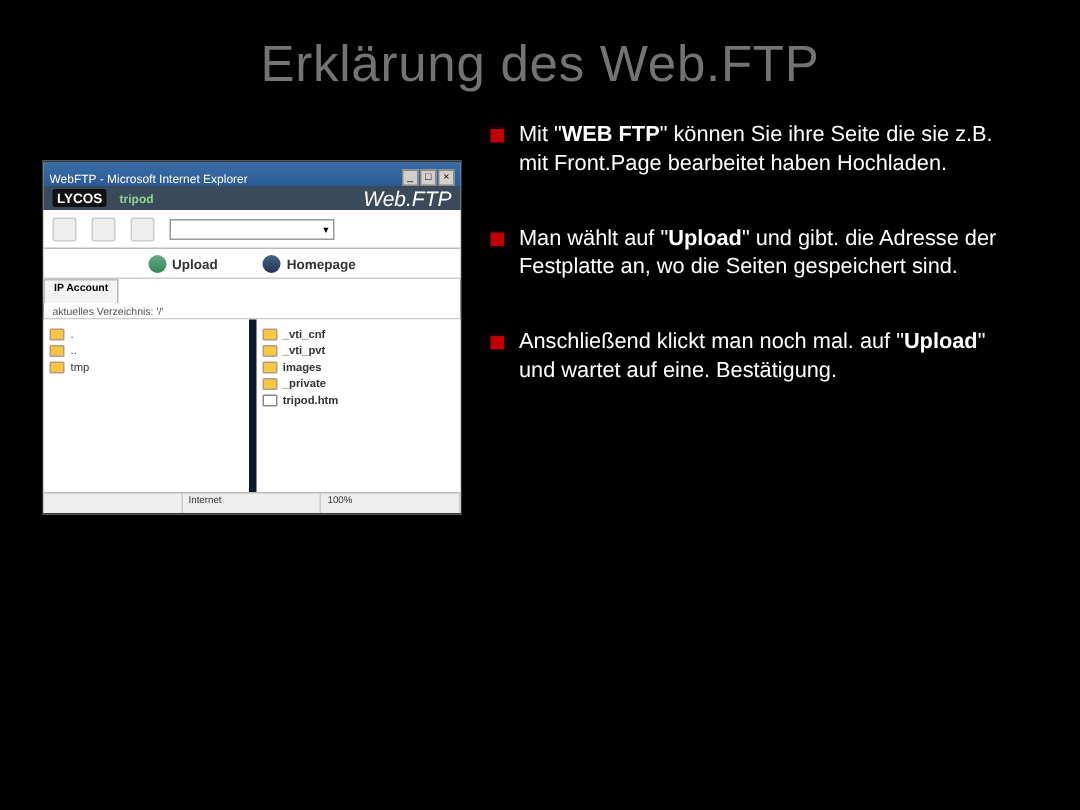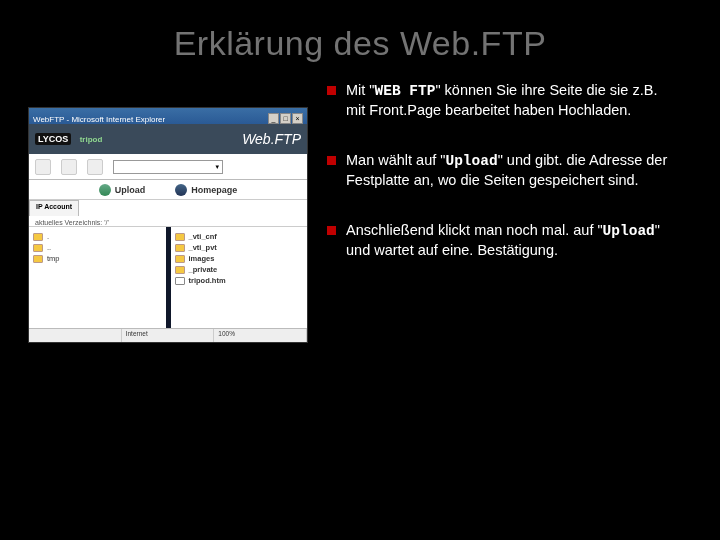--- a/index.html
+++ b/index.html
@@ -8,29 +8,29 @@
   .title { text-align: center; font-size: 34px; font-weight: 400; color: #737373; padding-top: 24px; letter-spacing: 0.5px; }
   .content { display: flex; padding: 18px 40px 0 28px; gap: 18px; }
   .left { width: 280px; flex-shrink: 0; padding-top: 26px; }
   .right { flex: 1; padding-top: 0; }
   .bullets { list-style: none; }
   .bullets > li { position: relative; padding-left: 20px; margin-bottom: 32px; font-size: 14.5px; line-height: 1.28; }
   .bullets > li::before {
     content: ""; position: absolute; left: 0; top: 4px; width: 9px; height: 9px;
     background: #c00000; border: 1px solid #000;
   }
-  .bold { font-weight: 700; font-family: Liberation Mono, monospace; }
+  .bold { font-weight: 700; }
 
   
   .browser { width: 280px; height: 236px; background: #fff; border: 1px solid #333; display: flex; flex-direction: column; font-size: 8px; color: #000; }
   .titlebar { height: 16px; background: linear-gradient(#3a6ea5,#2a5a95); display: flex; align-items: flex-end; padding: 0 4px; color: #fff; justify-content: space-between; }
   .titlebar .t { font-size: 8px; white-space: nowrap; overflow: hidden; }
   .winbtns { display: flex; gap: 1px; }
   .winbtn { width: 11px; height: 11px; background: #d4d0c8; border: 1px solid #888; font-size: 7px; line-height: 9px; text-align: center; color: #000; }
-  .brandbar { height: 30px; background: #3a4a5a; display: flex; align-items: center; justify-content: space-between; padding: 0 6px; }
+  .brandbar { height: 16px; background: #3a4a5a; display: flex; align-items: center; justify-content: space-between; padding: 0 6px; }
   .brand-l { color: #fff; font-weight: 700; font-size: 9px; }
   .brand-l .ly { background:#111; padding:1px 3px; border-radius:2px; }
   .tripod { color:#8fd68f; font-size:8px; margin-left:6px; }
   .brand-r { color: #fff; font-size: 14px; font-style: italic; }
   .toolbar { height: 26px; background: #fff; border-bottom: 1px solid #bbb; display: flex; align-items: center; padding: 0 6px; gap: 10px; }
   .tbtn { width: 16px; height: 16px; border: 1px solid #ccc; border-radius: 2px; background: #eee; }
   .tdrop { width: 110px; height: 14px; border: 1px solid #999; background: #fff; font-size: 7px; padding: 0 3px; display: flex; align-items: center; justify-content: space-between; }
   .actionbar { height: 20px; background: #fff; display: flex; align-items: center; justify-content: center; gap: 30px; border-bottom: 1px solid #ccc; }
   .actlink { display: flex; align-items: center; gap: 4px; font-size: 9px; color: #333; font-weight: 700; }
   .circ { width: 12px; height: 12px; border-radius: 50%; background: linear-gradient(#6a8,#385); display: inline-block; }

